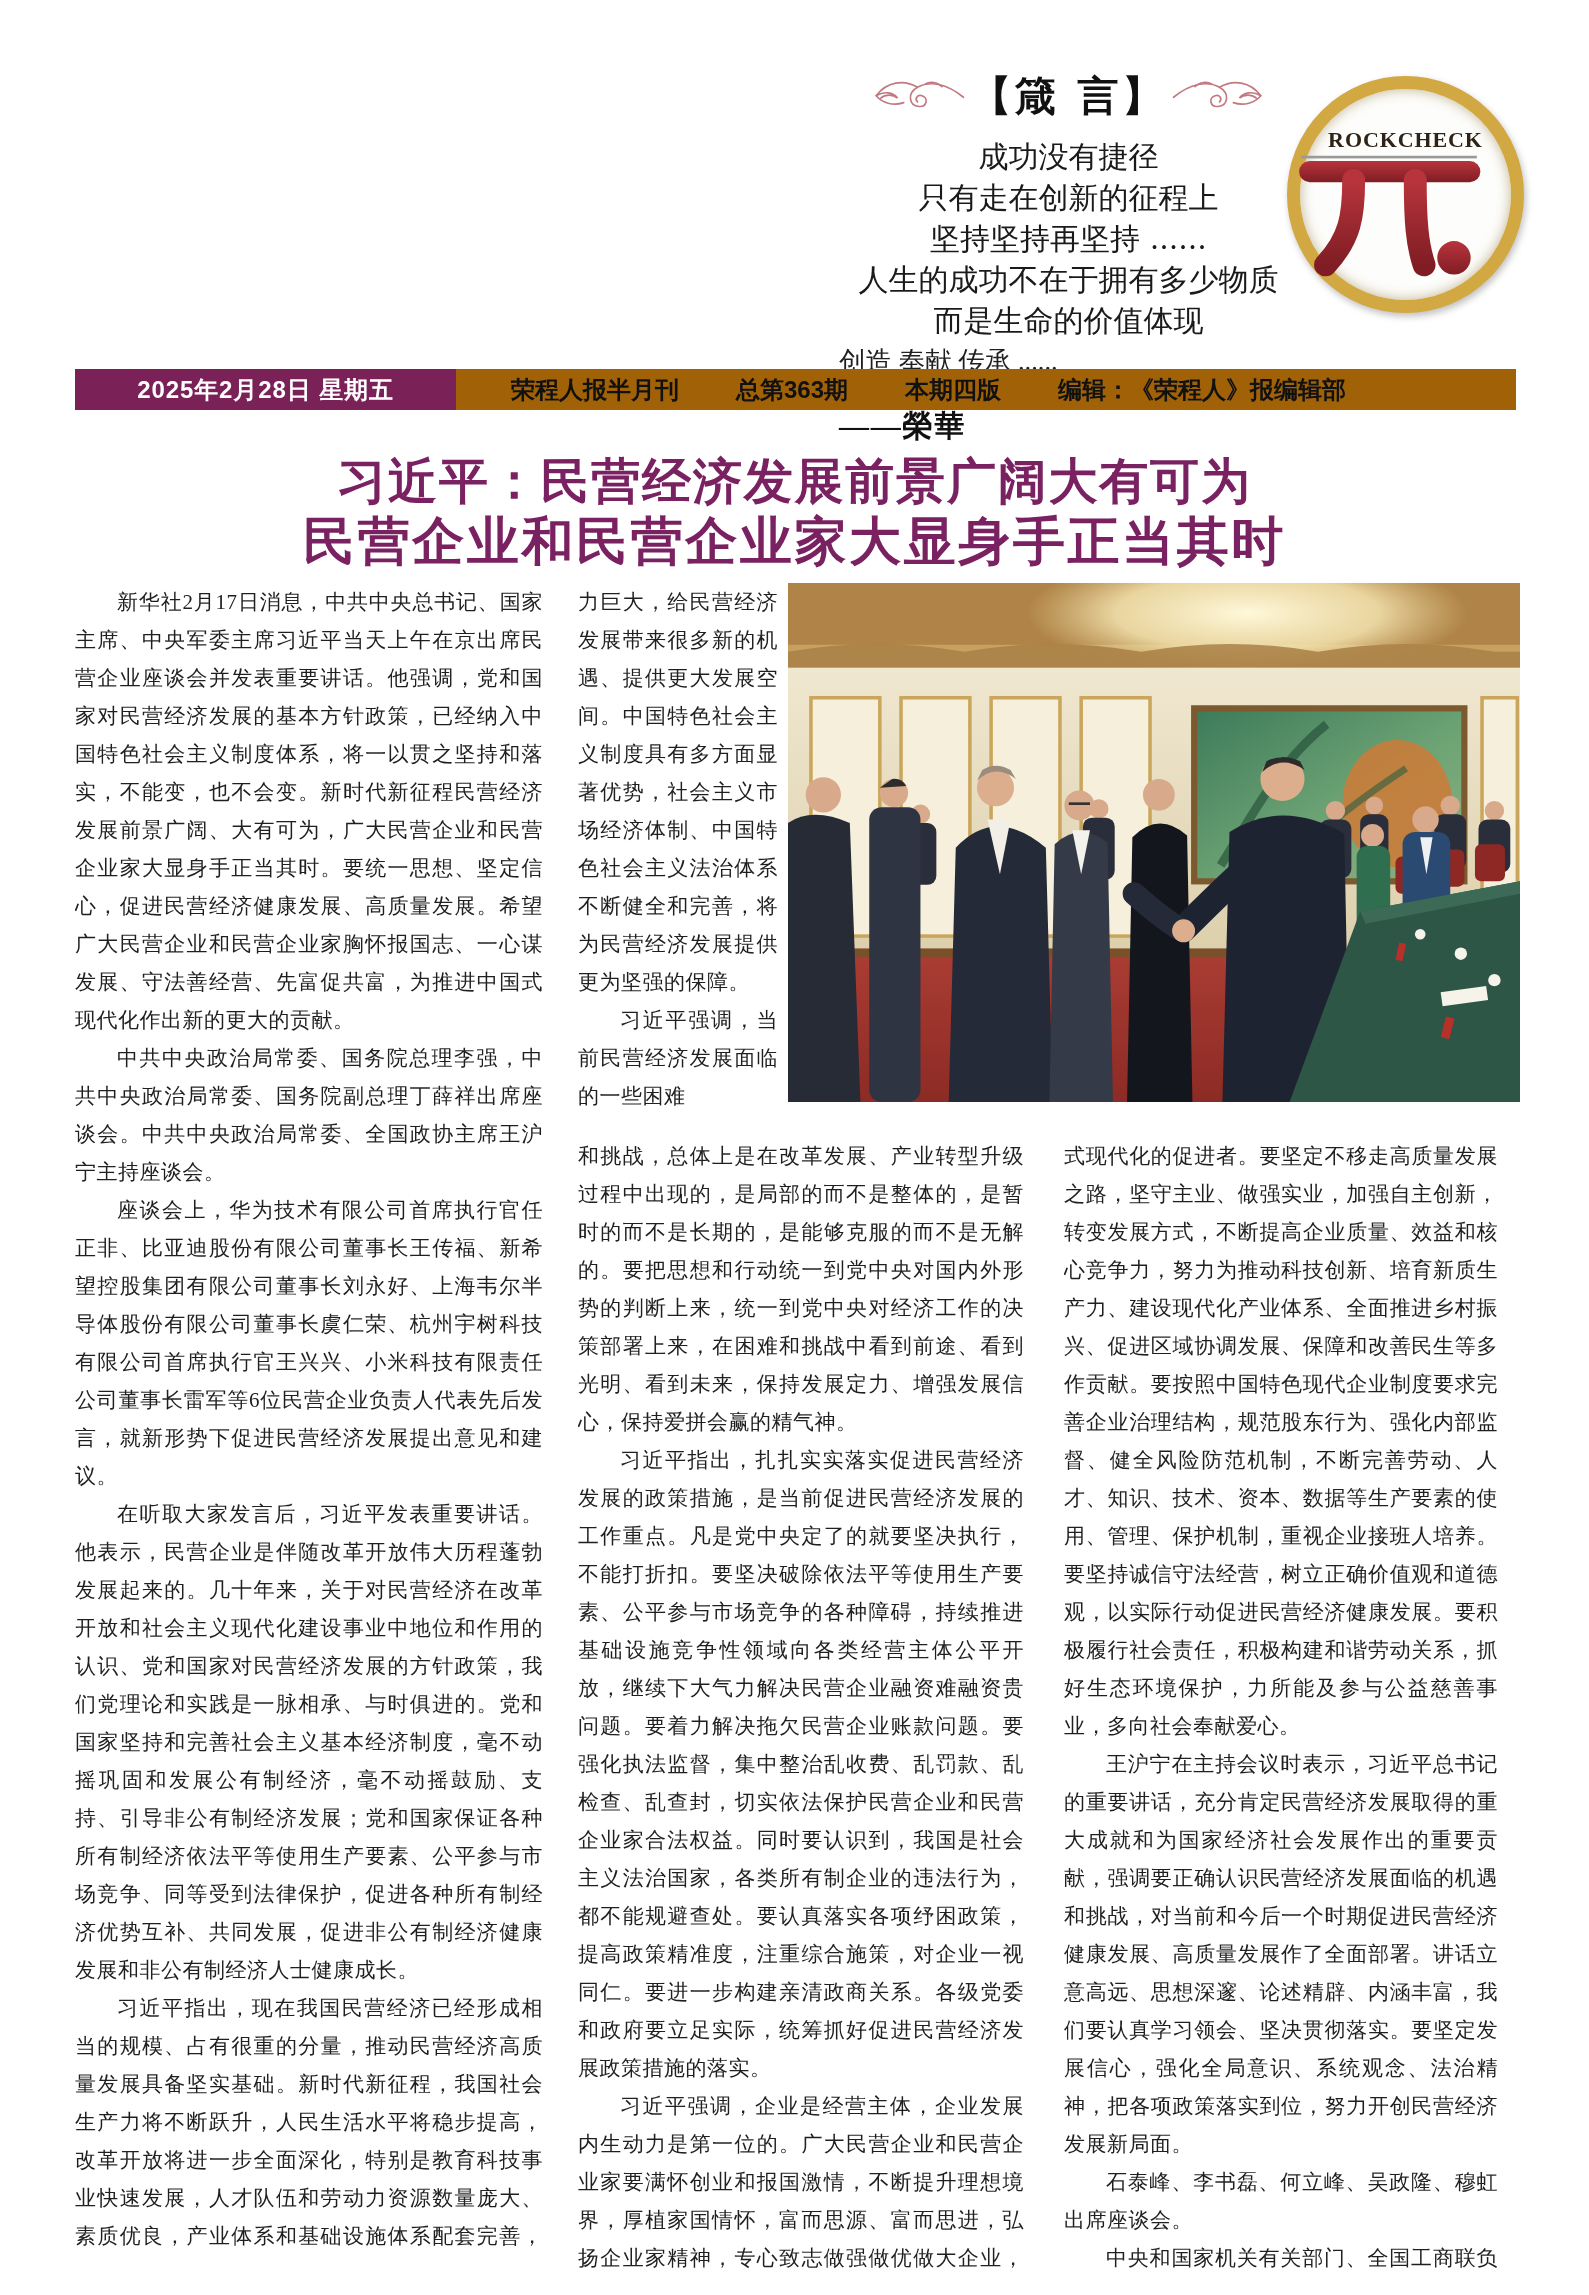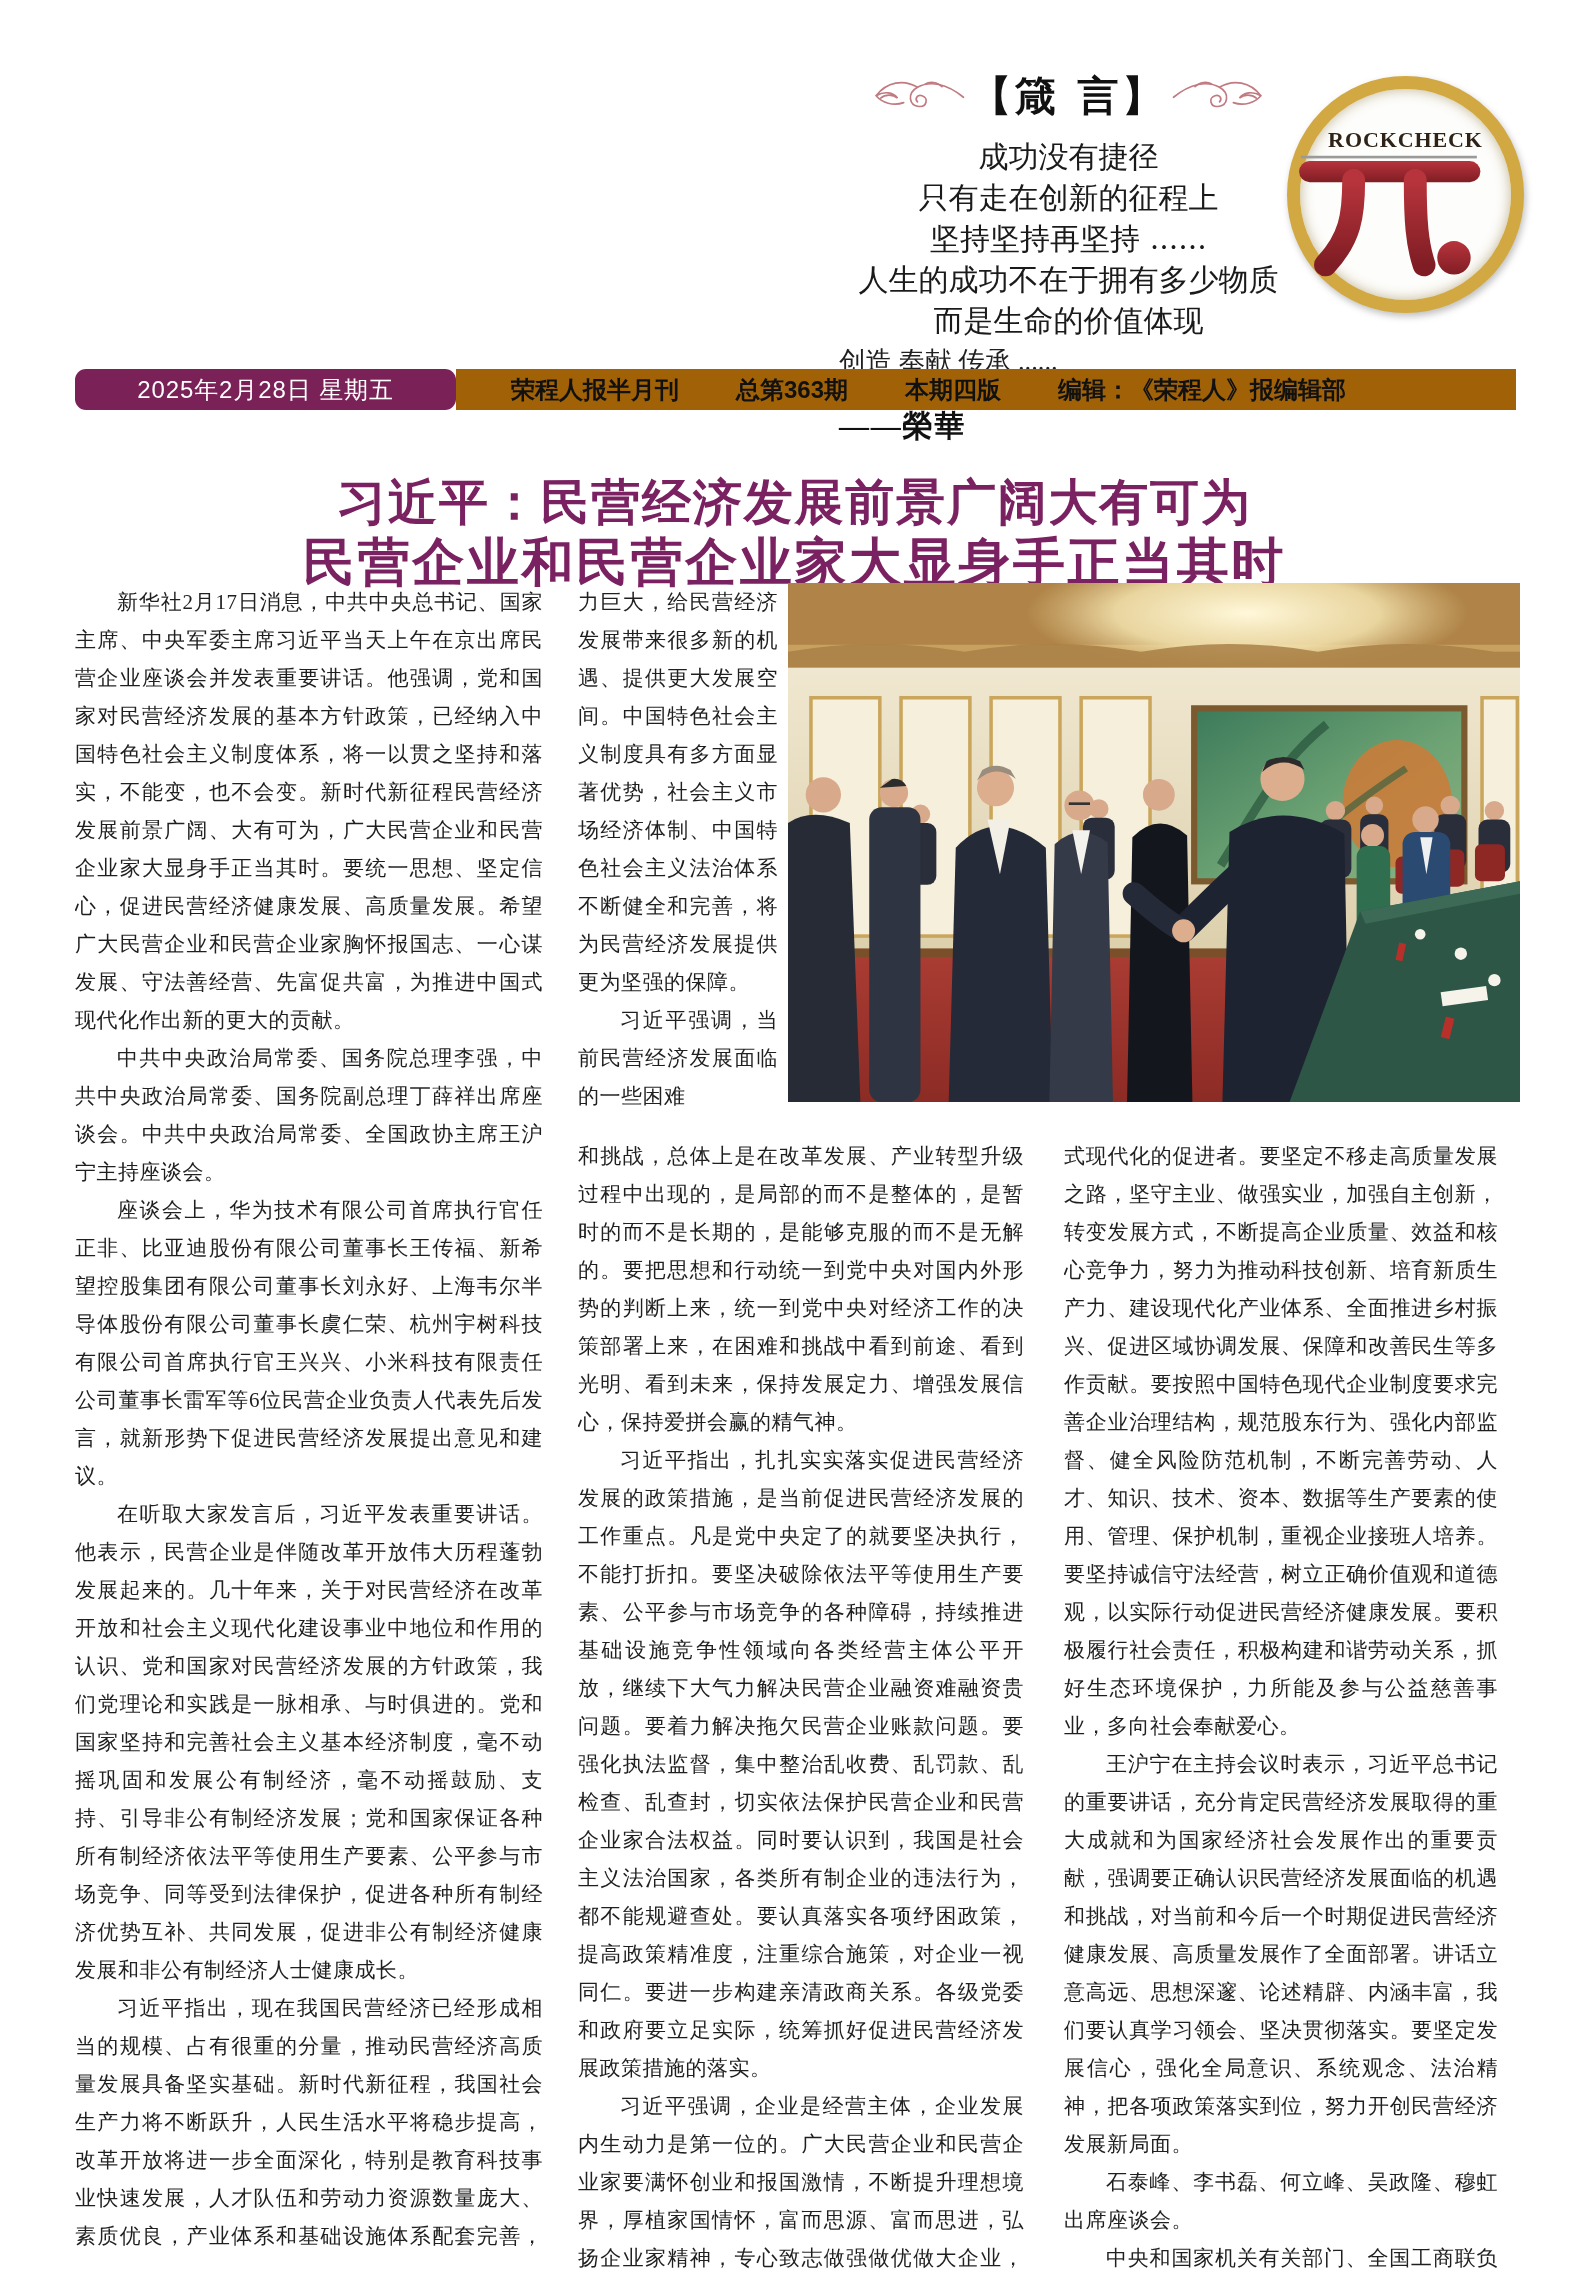--- a/index.html
+++ b/index.html
@@ -32,29 +32,29 @@
     box-shadow:inset 0 0 12.4px rgba(120,90,20,.45), 1.8px 3.5px 7px rgba(0,0,0,.25);}
   .logo-word{position:absolute;left:0;right:0;top:51px;text-align:center;
     font-family:"Liberation Serif",serif;font-weight:bold;font-size:22px;
     letter-spacing:0.9px;color:#2f2317;}
   .logo-pi{position:absolute;left:12.4px;top:78px;width:185px;height:132px;}
 
   
   .datebar{position:absolute;left:75px;top:369px;width:1441px;height:41px;display:flex;}
   .datebar-date{width:381px;background:#7a2157;color:#fff;display:flex;
     align-items:center;justify-content:center;
-    font-family:"Liberation Sans","DejaVu Sans",sans-serif;font-weight:normal;font-size:24px;letter-spacing:0.9px;border-radius:11px;}
+    font-family:"Liberation Sans","DejaVu Sans",sans-serif;font-weight:bold;font-size:24px;letter-spacing:0.9px;}
   .datebar-info{flex:1;background:#a16207;display:flex;align-items:center;
     padding-left:55px;gap:57px;color:#111;
     font-family:"Liberation Sans","DejaVu Sans",sans-serif;font-weight:bold;font-size:24px;}
 
   
   .headline{position:absolute;left:0;top:452px;width:1589px;text-align:center;color:#7a2161;
     font-family:"Liberation Sans","DejaVu Sans",sans-serif;font-weight:bold;}
-  .headline .l1{font-size:49px;line-height:58px;letter-spacing:1.8px;margin-top:21px;}
+  .headline .l1{font-size:49px;line-height:58px;letter-spacing:1.8px;}
   .headline .l2{font-size:52px;line-height:62px;letter-spacing:2.6px;}
 
   
   .article p.para{margin:0;font-size:21px;line-height:38px;letter-spacing:0.5px;
     text-align:justify;text-justify:inter-character;color:#1f1f1f;}
   .article p.ind{text-indent:2em;}
   .textcol{position:absolute;overflow:hidden;}
   #col1{left:75px;top:583px;width:468px;height:1677px;}
   #narrow{left:578px;top:583px;width:200px;height:539px;}
   #col2{left:578px;top:1137px;width:446px;height:1139px;}

